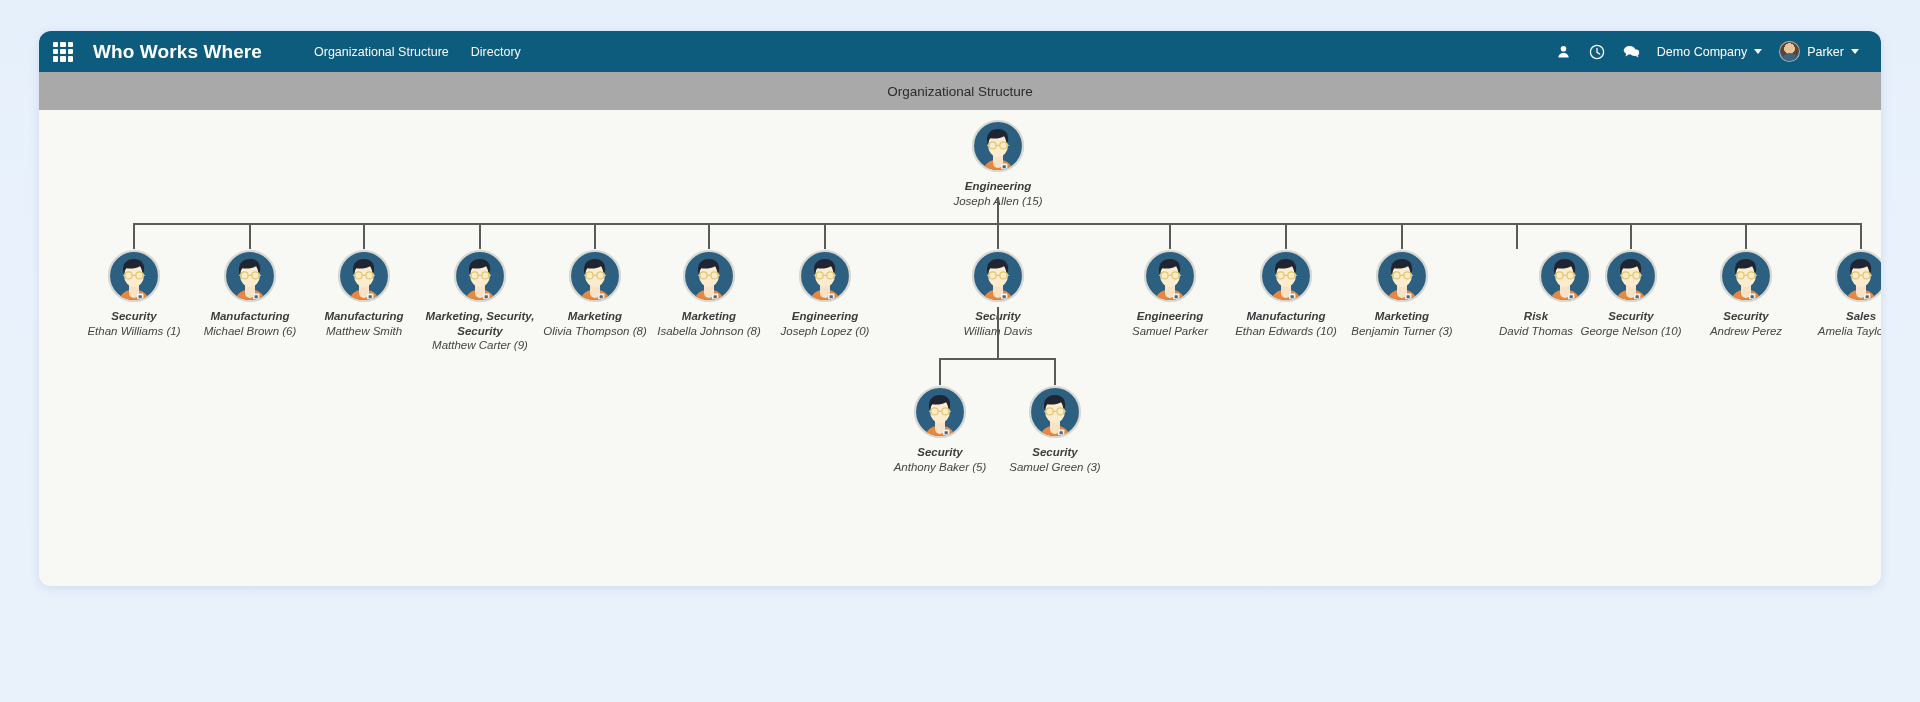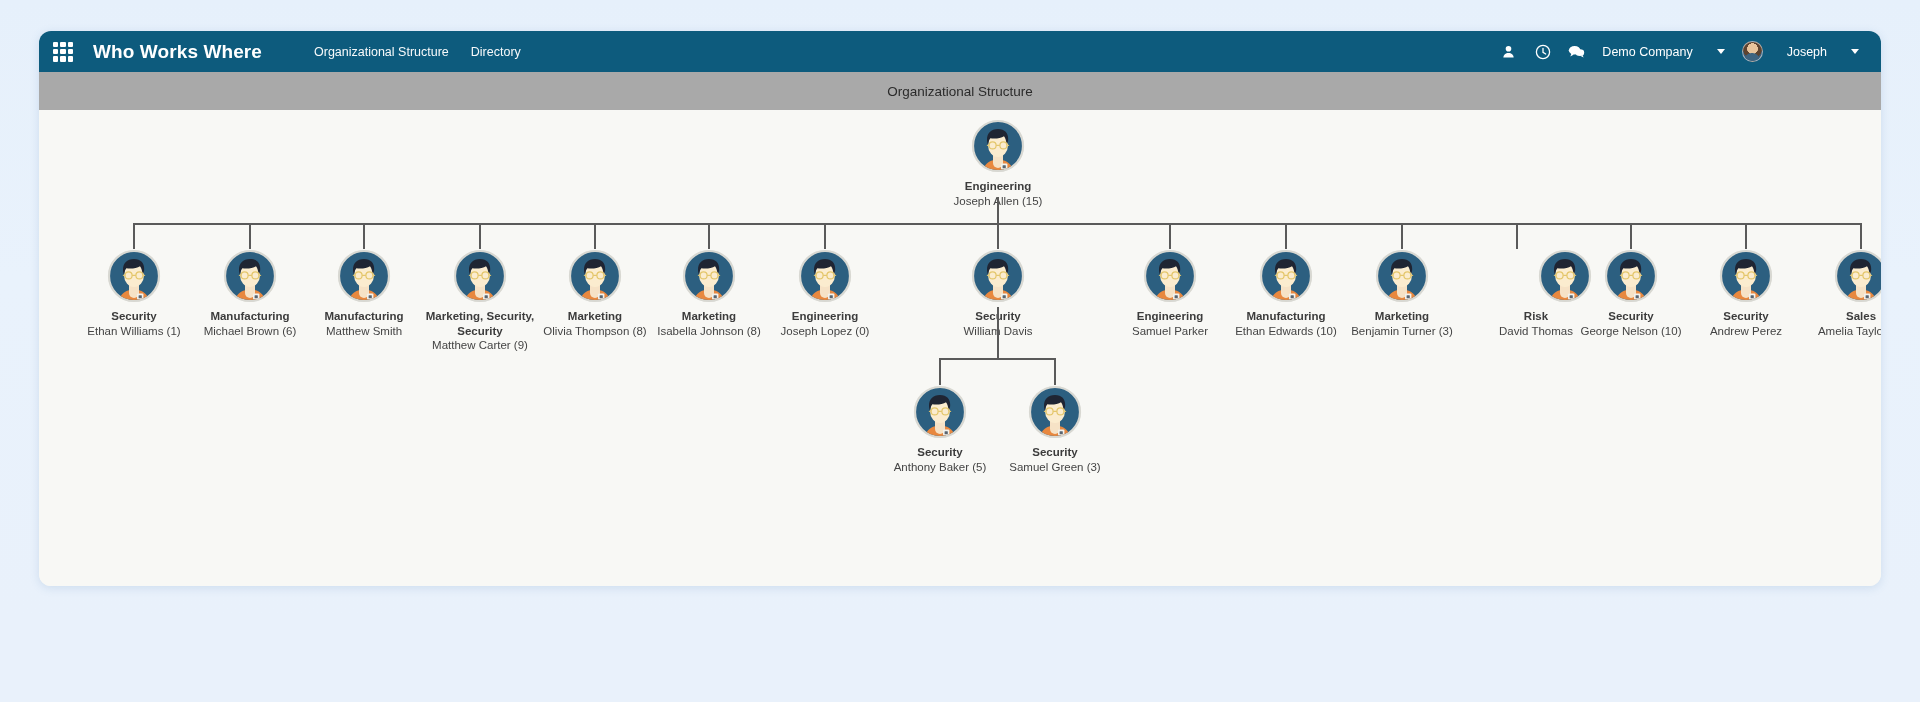--- a/index.html
+++ b/index.html
@@ -85,21 +85,21 @@
   .tb-icon {
     width: 17px; height: 17px;
     display: flex; align-items: center; justify-content: center;
     cursor: pointer;
   }
   .tb-icon svg { display: block; }
 
   .tb-menu {
     display: flex;
     align-items: center;
-    gap: 24px;
+    gap: 7px;
     font-size: 12.5px;
     color: #ffffff;
     cursor: pointer;
     white-space: nowrap;
   }
   .caret {
     width: 0; height: 0;
     border-left: 4px solid transparent;
     border-right: 4px solid transparent;
     border-top: 5px solid #ffffff;
@@ -152,20 +152,21 @@
     inset: 0;
   }
 
   
   .node {
     position: absolute;
     display: flex;
     flex-direction: column;
     align-items: center;
     cursor: pointer;
+    font-style: italic;
   }
 
   .avatar {
     width: 54px; height: 54px;
     border-radius: 50%;
     position: relative;
     flex: 0 0 auto;
   }
   .avatar svg { display:block; width:54px; height:54px; }
 
@@ -249,21 +250,21 @@
           </svg>
         </div>
 
         <div class="tb-menu">
           <span>Demo Company</span>
           <span class="caret"></span>
         </div>
 
         <div class="tb-menu">
           <span class="user-avatar"></span>
-          <span>Joseph</span>
+          <span>Parker</span>
           <span class="caret"></span>
         </div>
 
       </div>
     </div>
 
     <div class="titleband">
       <span>Organizational Structure</span>
     </div>
 

